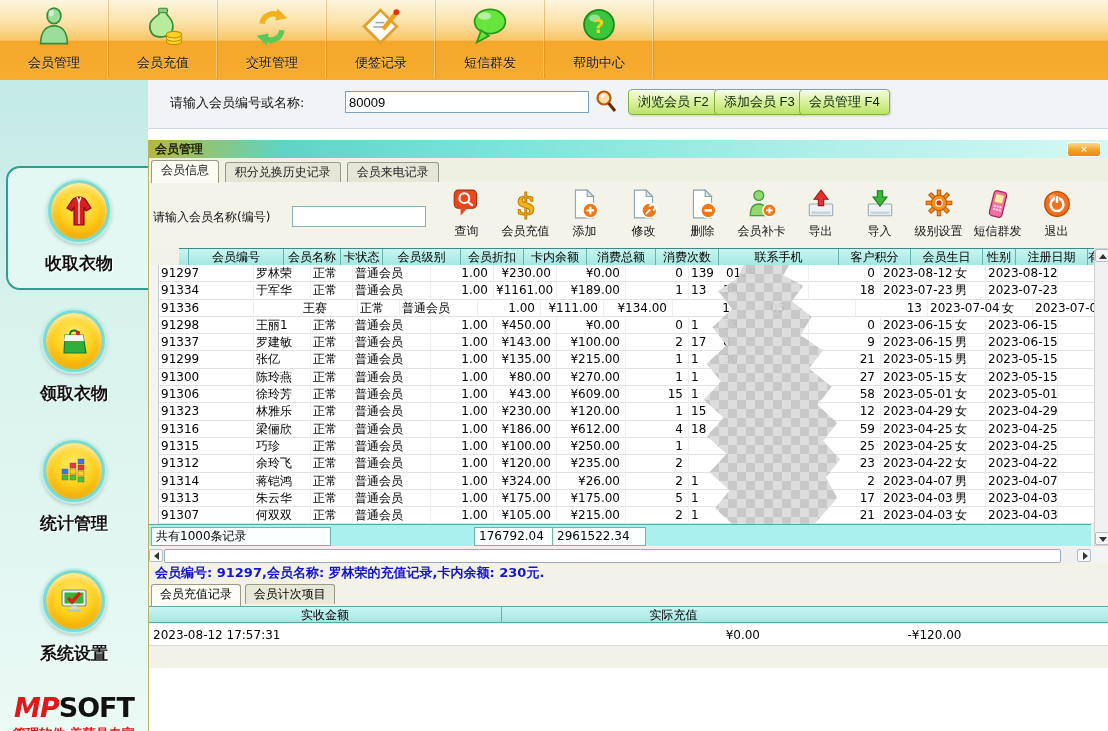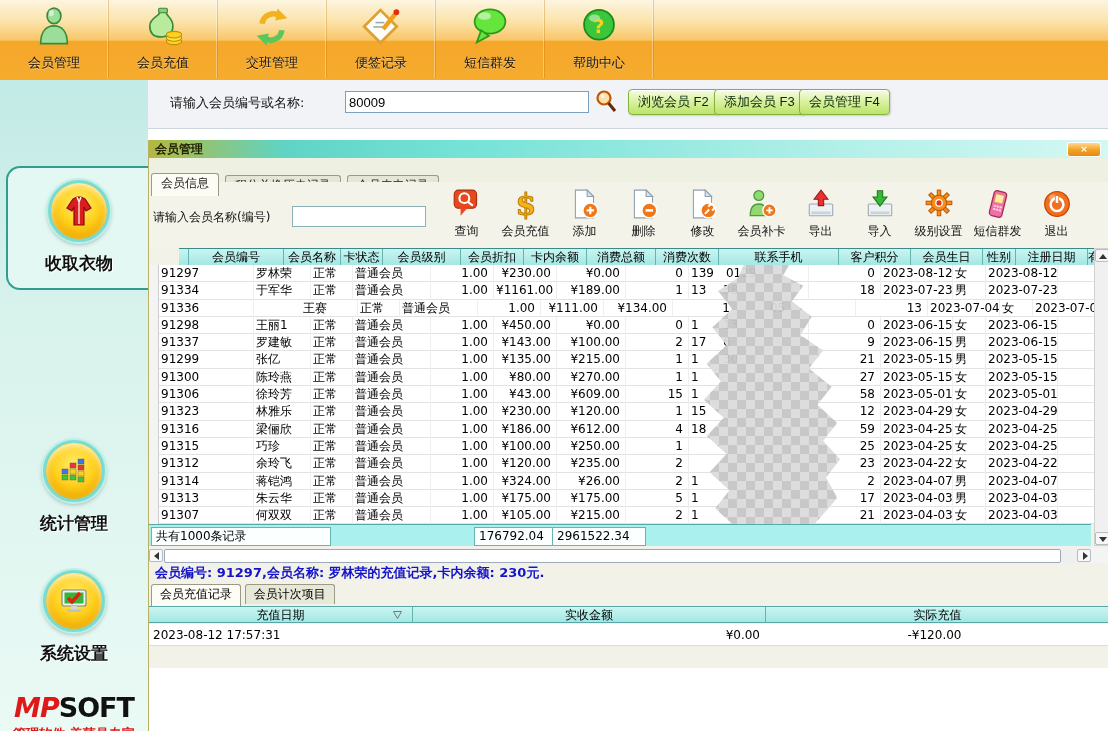--- a/index.html
+++ b/index.html
@@ -52,21 +52,21 @@
   .titlebar{position:absolute;left:0;top:0;width:960px;height:18px;
     background:linear-gradient(90deg,#b4b83e 0%,#5fd4c4 14%,#74e2d6 32%,#b2f0e9 72%,#d4f8f3 100%);
     border-bottom:1px solid #4db8ac;}
   .titlebar .tt{position:absolute;left:6px;top:1px;font-size:12px;font-weight:bold;color:#222200;}
   .closebtn{position:absolute;right:8px;top:2px;width:32px;height:13px;border-radius:3px;border:1px solid #fff;
     background:linear-gradient(180deg,#ffd88a,#f2a126 55%,#e58a0e);color:#fff;font-size:9px;font-weight:bold;
     display:flex;align-items:center;justify-content:center;cursor:pointer;line-height:1;}
   .tabstrip{position:absolute;left:0;top:18px;width:960px;height:24px;background:#eef0e2;border-bottom:1px solid #9a9a88;padding-top:0;}
   .tab{position:relative;display:inline-block;height:19px;margin:3px 0 0 2px;padding:1px 9px 0;font-size:12px;
     background:#e6e6d6;border:1px solid #9a9a88;border-bottom:none;border-radius:3px 3px 0 0;color:#222;cursor:pointer;vertical-align:bottom;}
-  .tab.act{background:#fcfcf4;height:21px;margin-top:15px;z-index:2;}
+  .tab.act{background:#fcfcf4;height:21px;margin-top:2px;z-index:2;}
 
   
   .wtoolbar{position:absolute;left:0;top:42px;width:960px;height:66px;background:#f4f3ea;}
   .wtoolbar .flbl{position:absolute;left:4px;top:27px;font-size:12px;color:#111;}
   .wtoolbar input{position:absolute;left:143px;top:24px;width:128px;height:17px;border:1px solid #8ab0b8;background:#fff;font-size:12px;}
   .wbtns{position:absolute;left:288px;top:2px;display:flex;}
   .wbtn{width:59px;height:62px;display:flex;flex-direction:column;align-items:center;cursor:pointer;}
   .wbtn .ic{height:36px;display:flex;align-items:flex-end;justify-content:center;}
   .wbtn .lb{font-size:12px;margin-top:3px;color:#111;}
 
@@ -201,20 +201,31 @@
     <div class="sb-item sel" style="top:86px;">
       <span class="orb">
         <svg width="32" height="32" viewBox="0 0 32 32">
             <path d="M10 4 L14 2 h4 L22 4 l6 9 -5 3 -2-4 v18 h-10 v-18 l-2 4 -5-3 z" fill="#d81e1e" stroke="#8a0a0a" stroke-width="1.2"></path>
             <path d="M14 2 l2 5 2-5" fill="none" stroke="#fff" stroke-width="1.4"></path>
             <line x1="16" y1="8" x2="16" y2="29" stroke="#fff" stroke-width="1.2"></line>
           </svg>
       </span>
       <span class="lb">收取衣物</span>
     </div>
+    <div class="sb-item" style="top:218px;">
+      <span class="orb">
+        <svg width="32" height="32" viewBox="0 0 32 32">
+            <path d="M7 10 h18 l3 18 h-22 z" fill="#2fae3c" stroke="#1a7a28" stroke-width="1.2"></path>
+            <path d="M7 10 h18 l1 6 h-20 z" fill="#f2f8f0"></path>
+            <path d="M12 10 c0-6 8-6 8 0" fill="none" stroke="#1a7a28" stroke-width="1.8"></path>
+            <circle cx="20" cy="8" r="2.2" fill="#e02020"></circle>
+          </svg>
+      </span>
+      <span class="lb">领取衣物</span>
+    </div>
     <div class="sb-item" style="top:348px;">
       <span class="orb">
         <svg width="32" height="32" viewBox="0 0 32 32">
             <g stroke="#555" stroke-width=".4">
               <rect x="4" y="20" width="6" height="5" fill="#3cc63c"></rect>
               <rect x="4" y="14" width="6" height="5" fill="#3878e8"></rect>
               <rect x="12" y="8" width="6" height="5" fill="#e83838"></rect>
               <rect x="12" y="14" width="6" height="5" fill="#ffd020"></rect>
               <rect x="12" y="20" width="6" height="5" fill="#3cc63c"></rect>
               <rect x="20" y="4" width="6" height="5" fill="#3878e8"></rect>
@@ -306,35 +317,35 @@
                 </svg>
               </span>
             <span class="lb">添加</span>
           </div>
           <div class="wbtn">
             <span class="ic">
                 <svg width="30" height="32" viewBox="0 0 28 30">
                   <path d="M5 2 h11 l6 6 v20 h-17 z" fill="#fff" stroke="#8fa0ae"></path>
                   <path d="M16 2 l6 6 h-6 z" fill="#dbe4ea" stroke="#8fa0ae"></path>
                   <circle cx="19" cy="21" r="7" fill="#f07818" stroke="#fff" stroke-width="1.4"></circle>
-                  <path d="M15.5 21 h7" stroke="#fff" stroke-width="2.4"></path>
-                </svg>
-              </span>
-            <span class="lb">删除</span>
+                  <path d="M15.8 24.2 l4-4 m-.5-2.5 a2.6 2.6 0 1 1 3 3" stroke="#fff" stroke-width="1.8" fill="none"></path>
+                </svg>
+              </span>
+            <span class="lb">修改</span>
           </div>
           <div class="wbtn">
             <span class="ic">
                 <svg width="30" height="32" viewBox="0 0 28 30">
                   <path d="M5 2 h11 l6 6 v20 h-17 z" fill="#fff" stroke="#8fa0ae"></path>
                   <path d="M16 2 l6 6 h-6 z" fill="#dbe4ea" stroke="#8fa0ae"></path>
                   <circle cx="19" cy="21" r="7" fill="#f07818" stroke="#fff" stroke-width="1.4"></circle>
-                  <path d="M15.8 24.2 l4-4 m-.5-2.5 a2.6 2.6 0 1 1 3 3" stroke="#fff" stroke-width="1.8" fill="none"></path>
-                </svg>
-              </span>
-            <span class="lb">修改</span>
+                  <path d="M15.5 21 h7" stroke="#fff" stroke-width="2.4"></path>
+                </svg>
+              </span>
+            <span class="lb">删除</span>
           </div>
           <div class="wbtn">
             <span class="ic">
                 <svg width="30" height="32" viewBox="0 0 28 30">
                   <circle cx="11" cy="7" r="4.6" fill="#90d870" stroke="#4a9a3a" stroke-width="1.2"></circle>
                   <path d="M3 26 c0-8 3.5-11 8-11 s8 3 8 11 z" fill="#90d870" stroke="#4a9a3a" stroke-width="1.2"></path>
                   <circle cx="21" cy="21" r="6.2" fill="#f07818" stroke="#fff" stroke-width="1.3"></circle>
                   <path d="M21 18 v6 M18 21 h6" stroke="#fff" stroke-width="1.8"></path>
                 </svg>
               </span>
@@ -718,26 +729,20 @@
       <div class="corner"></div>
 
       <div class="detail">会员编号: 91297,会员名称: 罗林荣的充值记录,卡内余额: 230元.</div>
 
       <div class="btabs">
         <span class="btab act">会员充值记录</span>
         <span class="btab">会员计次项目</span>
       </div>
 
       <div class="bt-head">
-        <span class="bt-hcell" style="width:264px;">
-          <span>充值日期</span>
-          <svg class="sort-tri" width="9" height="8" viewBox="0 0 9 8">
-              <polygon points="0.5,0.5 8.5,0.5 4.5,7.5" fill="none" stroke="#777" stroke-width="1"></polygon>
-            </svg>
-        </span>
         <span class="bt-hcell" style="width:353px;"><span>实收金额</span></span>
         <span class="bt-hcell" style="width:343px;border-right:none;"><span>实际充值</span></span>
       </div>
       <div class="bt-body" id="bt-body">
           <div class="bt-row">
             <span class="bt-cell l" style="width: 264px;">2023-08-12 17:57:31</span>
             <span class="bt-cell r" style="width: 353px;">¥0.00</span>
             <span class="bt-cell r" style="width: 343px; text-align: center;">-¥120.00</span>
           </div>
         </div>

